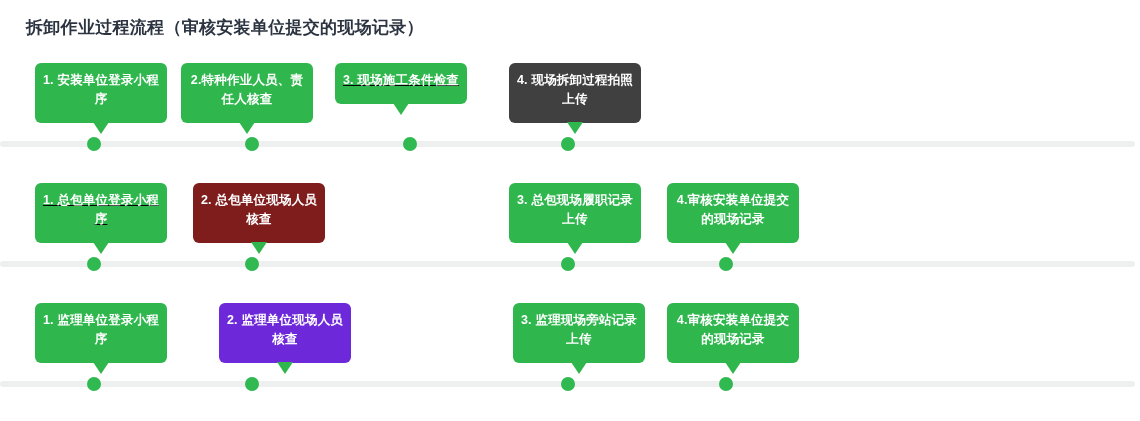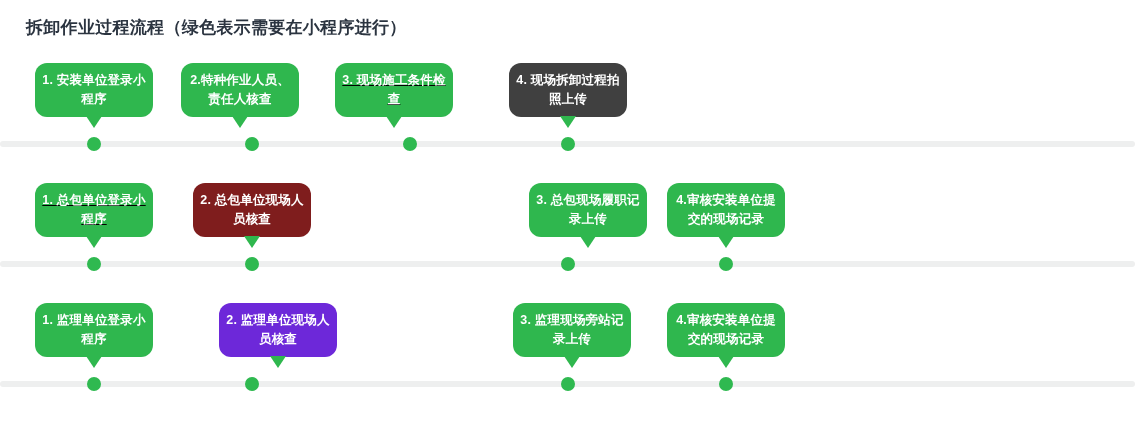--- a/index.html
+++ b/index.html
@@ -65,51 +65,51 @@
 
   
   .node {
     position: absolute;
     top: 15px;
     width: 118px;
     margin-left: -59px;
   }
   .node-body {
     position: relative;
-    width: 118px;
+    width: 132px;
     min-height: 40px;
     box-sizing: border-box;
     background: #2fb74e;
-    border-radius: 12px;
+    border-radius: 6px;
     color: #ffffff;
     font-size: 12.5px;
     font-weight: 700;
     line-height: 19px;
     text-align: center;
-    padding: 8px 6px 8px 6px;
+    padding: 8px 6px 14px 6px;
     letter-spacing: 0.2px;
   }
   .node-tail {
     position: absolute;
     left: 50%;
     margin-left: -8px;
     bottom: -11px;
     width: 0;
     height: 0;
     border-left: 8px solid transparent;
     border-right: 8px solid transparent;
     border-top: 12px solid #2fb74e;
   }
 </style>
 </head>
 <body style="background: rgb(255, 255, 255);">
 
 <div id="flow-root">
 
-  <div class="page-title" style="color: rgb(43, 52, 64);">拆卸作业过程流程（绿色表示需要在小程序进行）</div>
+  <div class="page-title" style="color: rgb(43, 52, 64);">拆卸作业过程流程（审核安装单位提交的现场记录）</div>
 
   <div id="rows-container">
       <div class="flow-row row-0">
         <div class="timeline-line" style="background: rgb(238, 239, 239);"></div>
         <div class="timeline-dot" style="left: 94px; background: rgb(47, 185, 80);"></div>
         <div class="timeline-dot" style="left: 252px; background: rgb(47, 185, 80);"></div>
         <div class="timeline-dot" style="left: 410px; background: rgb(47, 185, 80);"></div>
         <div class="timeline-dot" style="left: 568px; background: rgb(47, 185, 80);"></div>
         <div class="node" style="left: 94px;">
           <div class="node-body" style="background: rgb(47, 183, 78);">1. 安装单位登录小程序<div class="node-tail" style="border-top-color: rgb(47, 183, 78);"></div></div>
@@ -129,21 +129,21 @@
         <div class="timeline-dot" style="left: 94px; background: rgb(47, 185, 80);"></div>
         <div class="timeline-dot" style="left: 252px; background: rgb(47, 185, 80);"></div>
         <div class="timeline-dot" style="left: 568px; background: rgb(47, 185, 80);"></div>
         <div class="timeline-dot" style="left: 726px; background: rgb(47, 185, 80);"></div>
         <div class="node" style="left: 94px; text-decoration: underline;">
           <div class="node-body" style="background: rgb(47, 183, 78);">1. 总包单位登录小程序<div class="node-tail" style="border-top-color: rgb(47, 183, 78);"></div></div>
         </div>
         <div class="node" style="left: 252px;">
           <div class="node-body" style="background: #7f1d1d;">2. 总包单位现场人员核查<div class="node-tail" style="border-top-color: rgb(47, 183, 78);"></div></div>
         </div>
-        <div class="node" style="left: 588px;">
+        <div class="node" style="left: 568px;">
           <div class="node-body" style="background: rgb(47, 183, 78);">3. 总包现场履职记录上传<div class="node-tail" style="border-top-color: rgb(47, 183, 78);"></div></div>
         </div>
         <div class="node" style="left: 726px;">
           <div class="node-body" style="background: rgb(47, 183, 78);">4.审核安装单位提交的现场记录<div class="node-tail" style="border-top-color: rgb(47, 183, 78);"></div></div>
         </div>
       </div>
       <div class="flow-row row-2">
         <div class="timeline-line" style="background: rgb(238, 239, 239);"></div>
         <div class="timeline-dot" style="left: 94px; background: rgb(47, 185, 80);"></div>
         <div class="timeline-dot" style="left: 252px; background: rgb(47, 185, 80);"></div>

